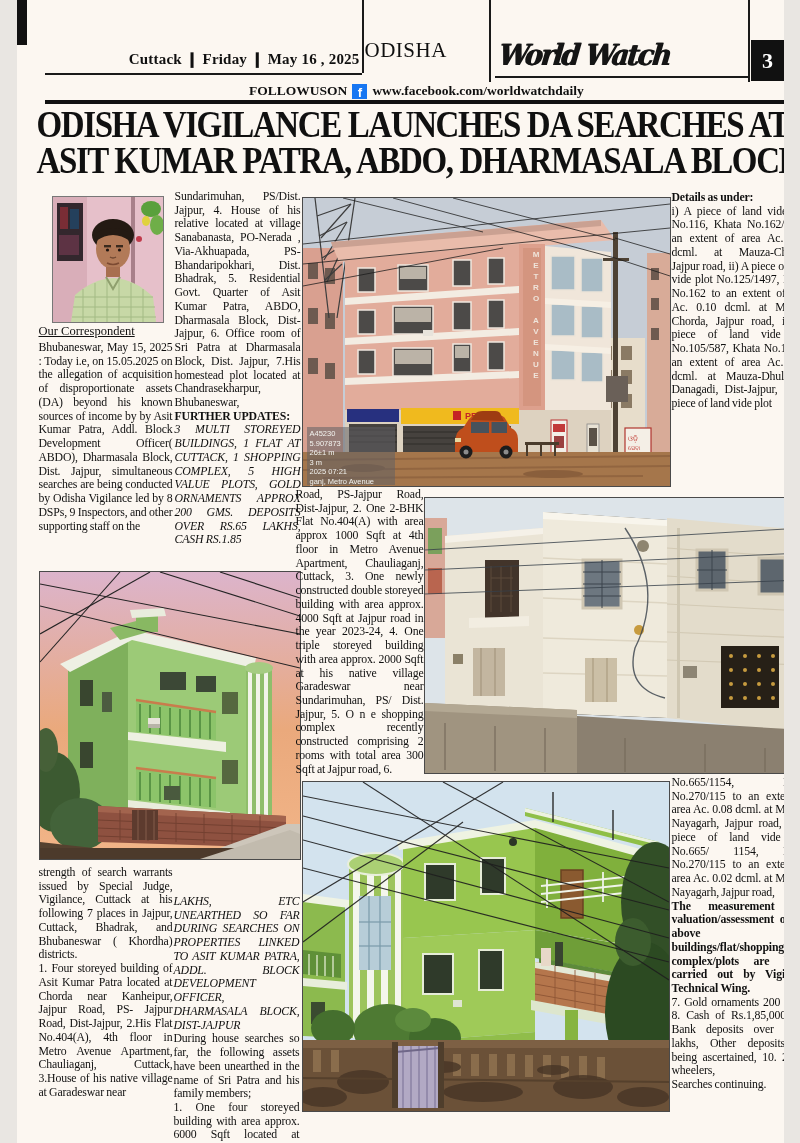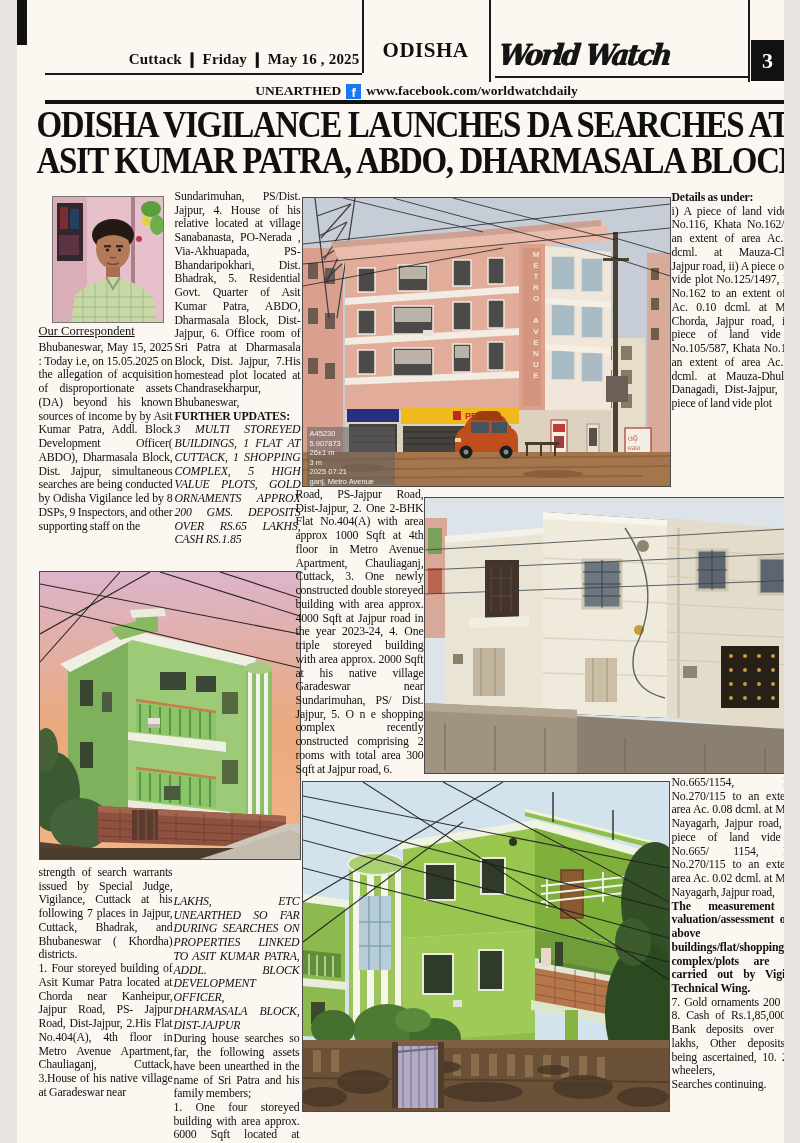--- a/index.html
+++ b/index.html
@@ -1,21 +1,21 @@
 <!DOCTYPE html>
 <html><head>
 <meta charset="utf-8">
 <style>
   html,body{margin:0;padding:0;background:#e9e6e2;}
   .page{position:relative;width:732px;height:1143px;background:#fcf7f1;font-family:"Liberation Serif",serif;color:#101010;overflow:hidden;margin:0 auto;padding-left:35px;}
   .abs{position:absolute;}
   
   .corner-box{left:0;top:0;width:10px;height:45px;background:#111;}
   .dateline{left:55px;top:50px;width:288px;text-align:right;font-size:15px;font-weight:bold;letter-spacing:.2px;white-space:nowrap;}
-  .section-title{left:348px;top:38px;width:122px;text-align:center;font-size:21px;font-weight:bold;letter-spacing:.5px;}
+  .section-title{left:348px;top:38px;width:122px;font-size:21px;font-weight:normal;letter-spacing:.5px;}
   .masthead{left:480px;top:40px;width:250px;font-family:"DejaVu Serif",serif;font-style:italic;font-weight:bold;font-size:27px;letter-spacing:-2px;transform:skewX(-6deg) scaleY(1.08);transform-origin:left bottom;color:#151515;text-shadow:1px 0 #151515;white-space:nowrap;}
   .vline{width:2px;background:#1a1a1a;top:0;}
   .v1{left:345px;height:73px;} .v2{left:472px;height:82px;} .v3{left:731px;height:82px;}
   .hrule{height:2px;background:#1a1a1a;}
   .rule-date{left:28px;top:73px;width:317px;}
   .rule-logo{left:478px;top:76px;width:253px;}
   .page-box{left:734px;top:40px;width:34px;height:41px;background:#111;color:#fff;display:flex;align-items:center;justify-content:center;font-size:22px;font-weight:bold;}
   .follow-row{left:0;top:83px;width:800px;display:flex;align-items:center;justify-content:center;gap:5px;font-size:13.5px;font-weight:bold;}
   .fb-icon{display:inline-flex;width:15px;height:15px;background:#1877f2;color:#fff;align-items:flex-end;justify-content:center;font-size:13px;font-weight:bold;line-height:1;font-family:"Liberation Sans",sans-serif;}
   .thick-rule{left:28px;top:100px;width:742px;height:4px;background:#111;}
@@ -55,21 +55,21 @@
   <div class="abs dateline">Cuttack ❙ Friday  ❙ May 16 , 2025</div>
   <div class="abs vline v1"></div>
   <div class="abs section-title">ODISHA</div>
   <div class="abs vline v2"></div>
   <div class="abs masthead">World Watch</div>
   <div class="abs vline v3"></div>
   <div class="abs page-box">3</div>
   <div class="abs hrule rule-date"></div>
   <div class="abs hrule rule-logo"></div>
   <div class="abs follow-row">
-    <span>UNEARTHED</span>
+    <span>FOLLOWUSON</span>
     <span class="fb-icon">f</span>
     <span>www.facebook.com/worldwatchdaily</span>
   </div>
   <div class="abs thick-rule"></div>
 
   <div class="abs headline hl1">ODISHA VIGILANCE LAUNCHES DA SEARCHES AT 7 LOCATIONS OF</div>
   <div class="abs headline hl2">ASIT KUMAR PATRA, ABDO, DHARMASALA BLOCK, DIST-JAJPUR</div>
 
   <div class="photo ph-corr">
     <svg viewBox="0 0 110 125" preserveAspectRatio="none">

